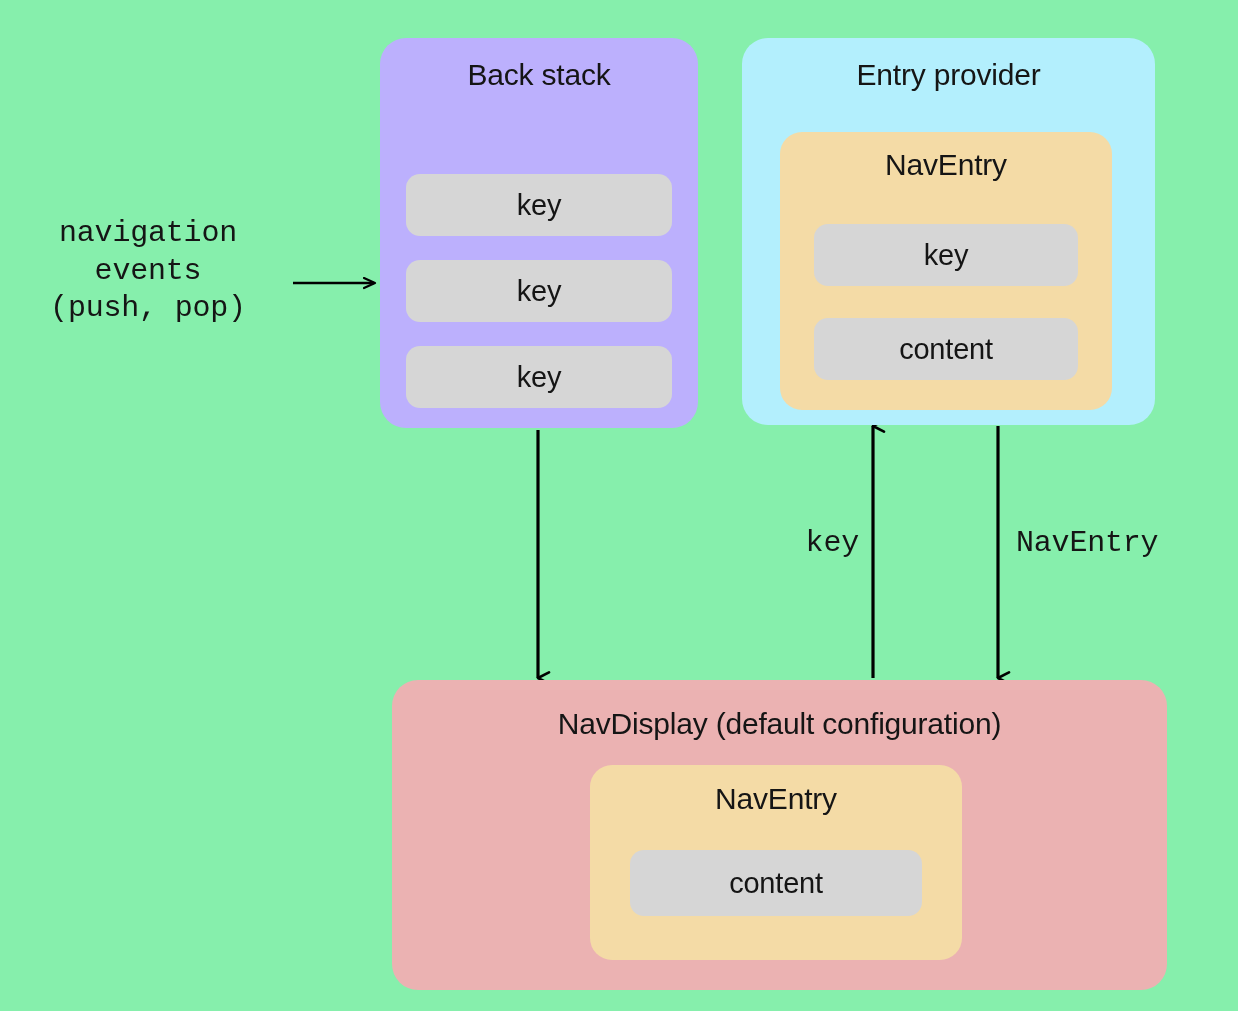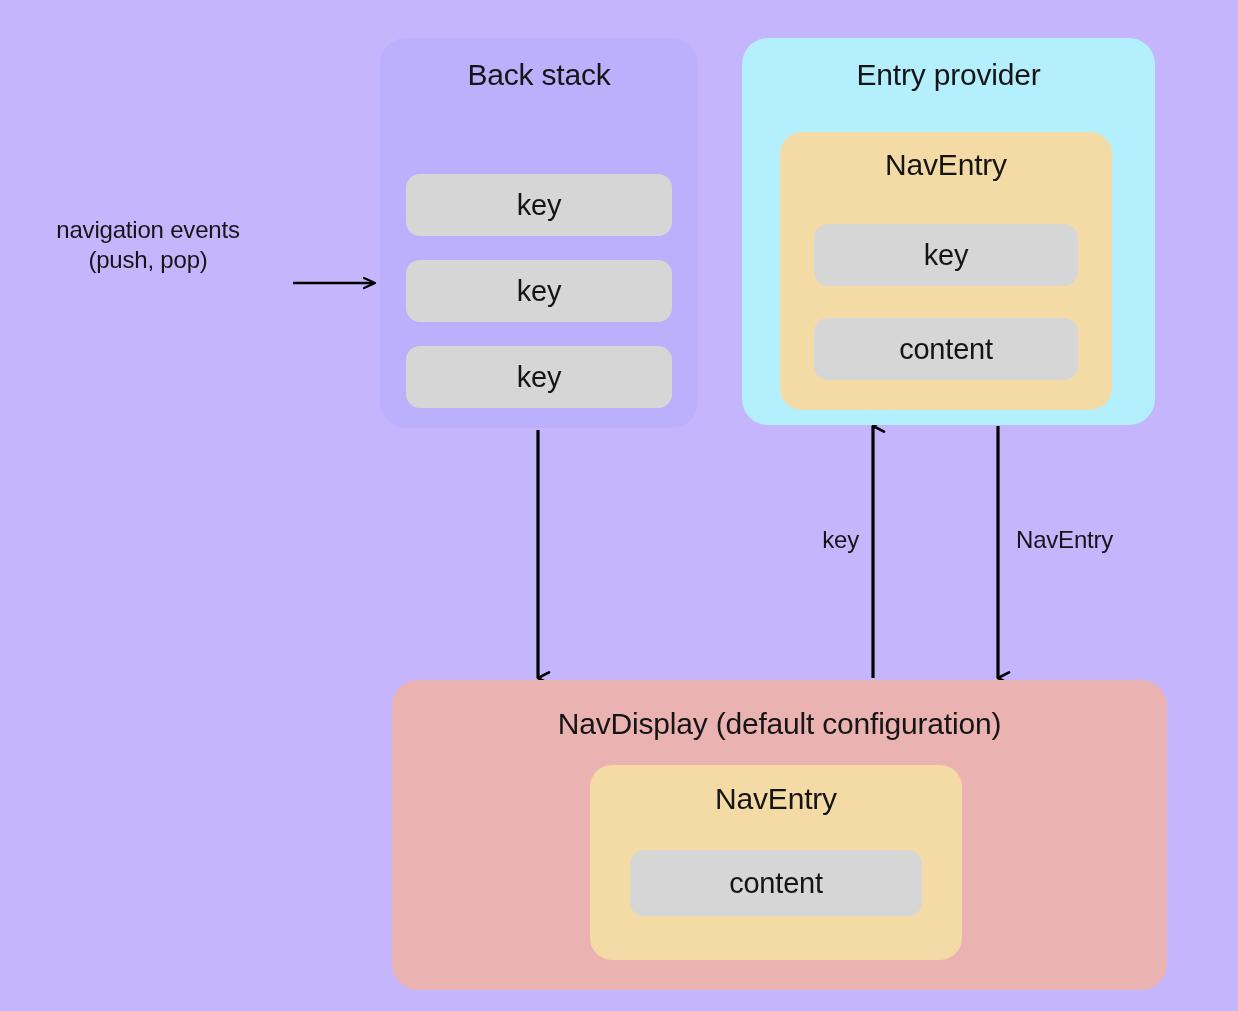--- a/index.html
+++ b/index.html
@@ -10,21 +10,21 @@
   }
   body {
     font-family: "Liberation Sans", sans-serif;
     color: #1a1a1a;
     -webkit-font-smoothing: antialiased;
   }
   #stage {
     position: relative;
     width: 1238px;
     height: 1011px;
-    background: #c4b5fd;
+    background: #86efac;
     overflow: hidden;
   }
 
   
   .box {
     position: absolute;
     box-sizing: border-box;
     border-radius: 26px;
   }
   .box-title {
@@ -118,25 +118,26 @@
   #nd-nav-entry .chip {
     left: 40px;
     top: 85px;
     width: 292px;
     height: 66px;
   }
 
   
   .free-label {
     position: absolute;
-    font-size: 24px;
+    font-size: 30px;
     line-height: 1.25;
     letter-spacing: -0.2px;
     color: #151515;
     white-space: pre-line;
+    font-family: Liberation Mono, monospace;
   }
   #nav-events-label {
     left: 8px;
     top: 215px;
     width: 280px;
     text-align: center;
   }
   #key-edge-label {
     left: 795px;
     top: 525px;

